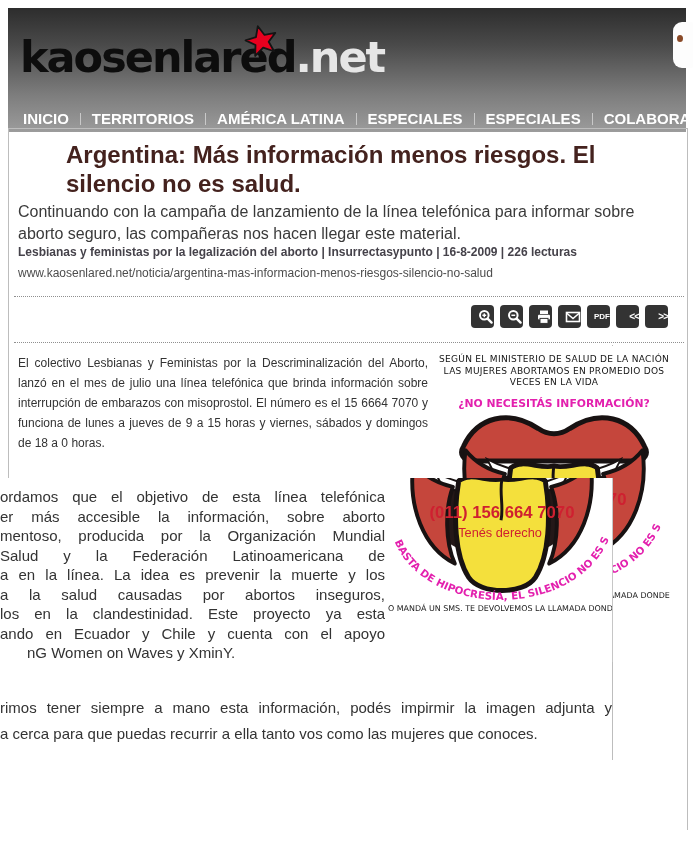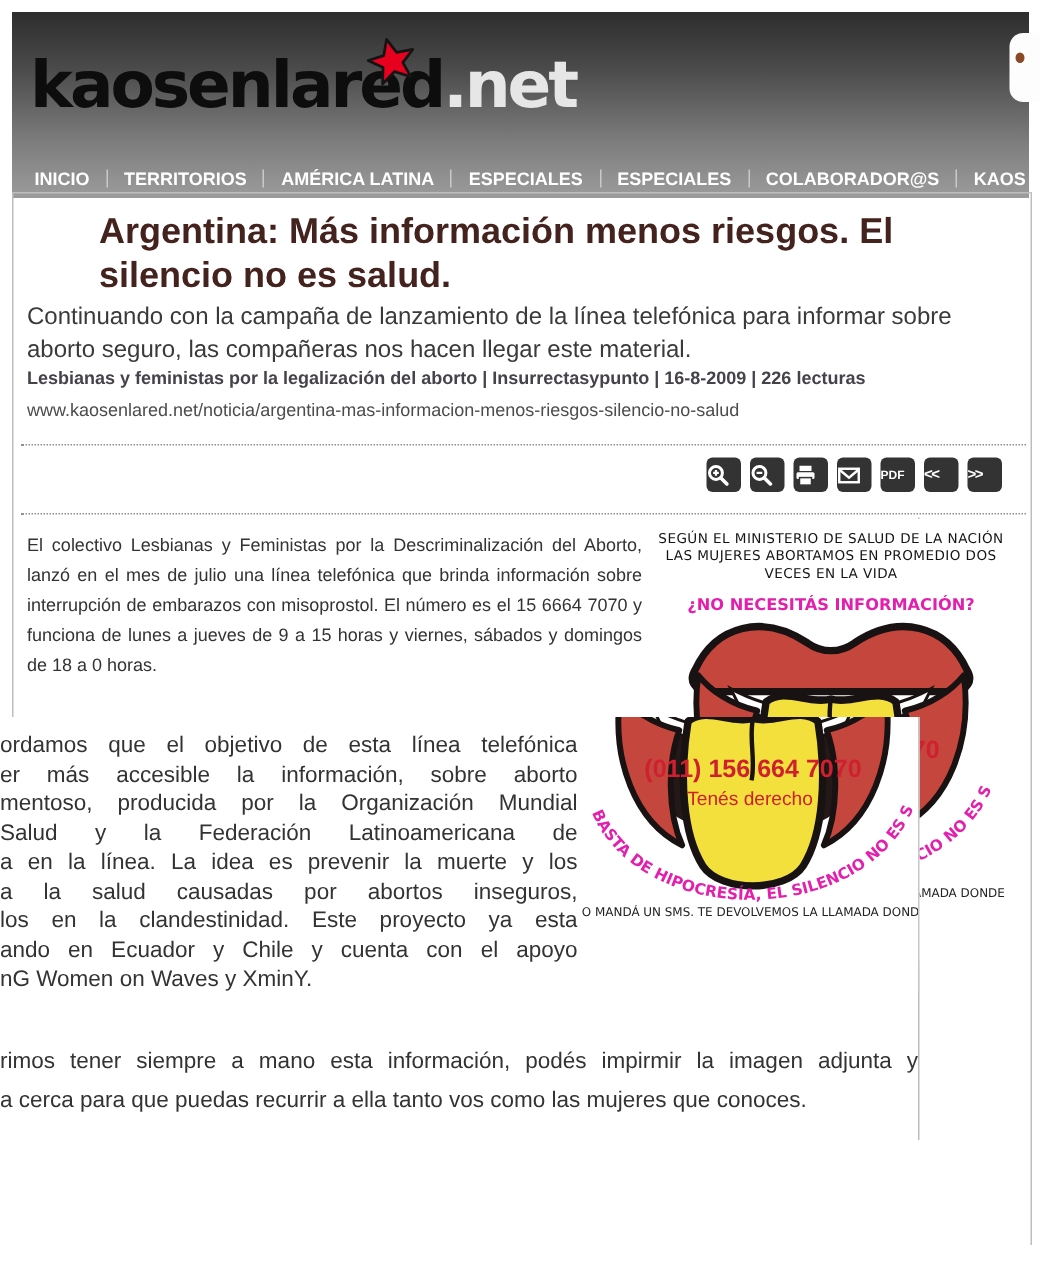--- a/index.html
+++ b/index.html
@@ -16,50 +16,50 @@
     letter-spacing:-2px;font-family:"DejaVu Sans",sans-serif;cursor:pointer;}
   .logo .main{color:#0d0d0d;}
   .logo .suffix{color:#e6e6e6;}
   .star{position:absolute;left:237px;top:16px;transform:rotate(-14deg);}
   .bubble{position:absolute;left:673px;top:22px;width:26px;height:46px;
     background:#fdfdfd;border-radius:9px;}
   .bubble .dot{position:absolute;left:4px;top:13px;width:6px;height:7px;
     background:#8a4a28;border-radius:50%;}
   .nav{position:absolute;left:4px;right:6px;bottom:3px;height:20px;
     display:flex;align-items:center;}
-  .nav-item{color:#ffffff;font-size:12px;font-weight:bold;padding:0 11px;
+  .nav-item{color:#ffffff;font-size:15px;font-weight:bold;padding:0 11px;
     border-right:1px solid #c9c9c9;line-height:12px;cursor:pointer;white-space:nowrap;text-align:right;}
   .nav-item:last-of-type{border-right:none;}
   .nav-order{margin-left:auto;color:#ffffff;font-size:10px;font-weight:bold;padding-right:4px;cursor:pointer;}
   
   .vline,.hline{position:absolute;background:#bdbdbd;}
   
   .title{position:absolute;left:18px;top:140px;width:588px;
     font-size:24px;font-weight:bold;line-height:29px;color:#44221e;margin-left:48px;}
   .subtitle{position:absolute;left:18px;top:201px;width:652px;
     font-size:16px;line-height:22px;color:#3a3a3a;}
   .byline{position:absolute;left:18px;top:245px;width:640px;
     font-size:12px;font-weight:bold;color:#45424a;}
   .url{position:absolute;left:18px;top:266px;width:640px;
     font-size:12px;color:#4c4c4c;}
   .dotted{position:absolute;left:14px;width:670px;border-top:1px dotted #8f8f8f;height:0;}
   
   .toolbar{position:absolute;left:471px;top:305px;display:flex;gap:6px;}
   .tbtn{width:23px;height:23px;background:#333333;border-radius:4px;
-    display:flex;align-items:center;justify-content:flex-start;cursor:pointer;
+    display:flex;align-items:center;justify-content:flex-end;cursor:pointer;
     color:#ffffff;font-weight:bold;font-size:10px;letter-spacing:-1px;}
   .tbtn svg{display:block;}
   .tbtn .pdf{font-size:8px;letter-spacing:0;}
   
   .para1{position:absolute;left:18px;top:353px;width:410px;
     font-size:12px;line-height:20px;color:#333333;text-align:justify;}
   .cutlines{position:absolute;left:0;}
   .cutline{font-size:15px;color:#333333;text-align:justify;text-align-last:justify;overflow:hidden;}
   .p2 .cutline{width:385px;line-height:19.5px;}
-  .p2 .cutline.lastline{text-align-last:left;}
+  .p2 .cutline.lastline{text-align-last:left;padding-left:27px;}
   .p3 .cutline{width:612px;line-height:26px;}
   .p3 .cutline.lastline{text-align-last:left;}
   
   .flyer-bg{position:absolute;z-index:1;cursor:pointer;}
   .fgbox{position:absolute;left:388px;top:478px;width:224px;height:184px;
     background:#ffffff;overflow:hidden;z-index:3;border-right:1px solid #c6c6c6;cursor:pointer;}
   .fgbox svg{position:absolute;left:-4px;top:-119px;}
   
   .f-head{font-family:"DejaVu Sans",sans-serif;font-size:9.2px;letter-spacing:.3px;
     text-anchor:middle;fill:#141414;}

